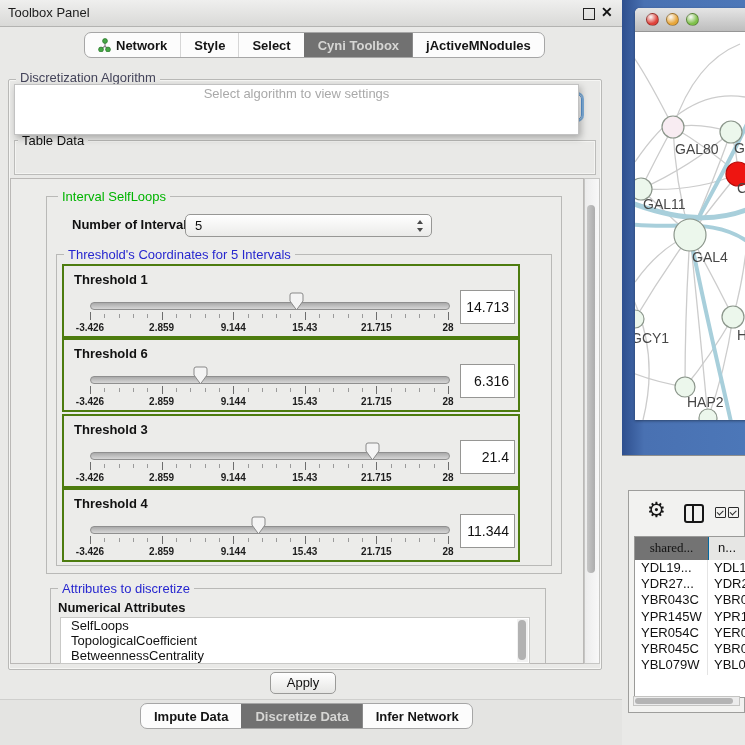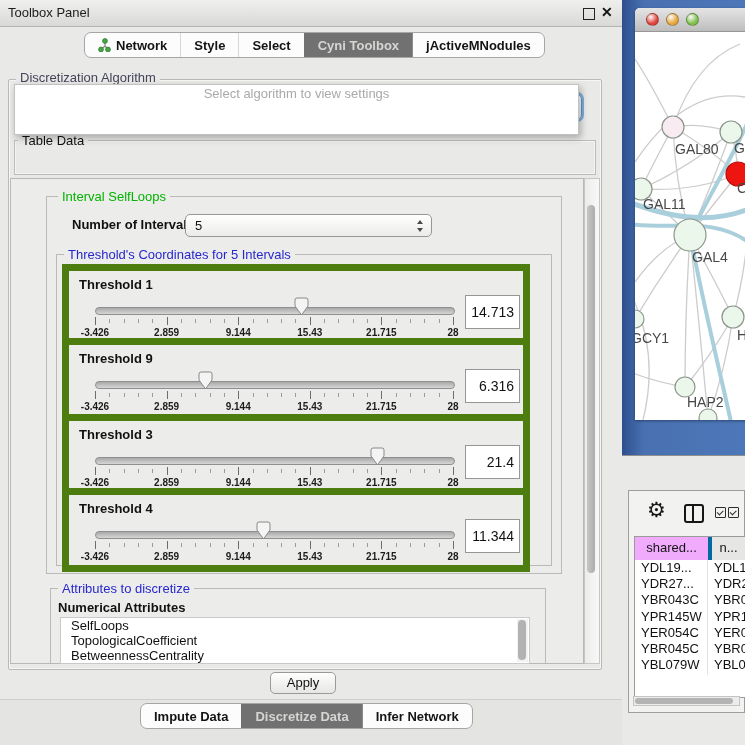--- a/index.html
+++ b/index.html
@@ -63,21 +63,21 @@
      border:1px solid #c6c6c4;}
   .vscroll .thumb{position:absolute;left:2px;top:26px;width:8px;height:368px;border-radius:5px;
      background:linear-gradient(90deg,#c6c6c6,#adadad);}
 
   .interval-group{left:46px;top:196px;width:514px;height:376px;border:1px solid #b9b9b7;}
   .lbl-interval{left:58px;top:189px;background:#ececea;}
   .noi-label{left:72px;top:217px;font-size:13px;font-weight:bold;}
   .thr-group{left:56px;top:254px;width:494px;height:310px;border:1px solid #b9b9b7;}
   .lbl-thr{left:64px;top:247px;background:#ececea;}
 
-  .thr-panel{left:62px;width:454px;height:70px;border:7px solid #4d7c0f;background:#ececea;position:absolute;}
+  .thr-panel{left:62px;width:454px;height:70px;border:2px solid #4d7c0f;background:#ececea;position:absolute;}
   .thr-label{position:absolute;left:10px;top:6px;font-size:13px;font-weight:bold;}
   .track{position:absolute;left:26px;top:36px;width:358px;height:6px;border-radius:4px;
      background:linear-gradient(#a9a9a9,#d6d6d6);border:1px solid #8f8f8f;}
   .thumb-svg{position:absolute;top:26px;width:15px;height:19px;z-index:2;}
   .scale{position:absolute;left:26px;top:46px;width:360px;height:22px;}
   .tickmark{position:absolute;top:0;width:1px;background:#6d6d6d;}
   .tickmark.minor{height:4px;top:2px;background:#9a9a9a;}
   .tickmark.major{height:8px;}
   .tick-lab{position:absolute;top:10px;width:44px;text-align:center;font-size:10px;font-weight:bold;color:#1c1c1c;}
   .thr-value{position:absolute;left:396px;top:24px;width:48px;height:32px;background:#ffffff;
@@ -118,21 +118,21 @@
   .cols-icon{position:absolute;left:55px;top:13px;width:16px;height:15px;border:2px solid #161616;border-radius:3px;}
   .cols-icon:before{content:"";position:absolute;left:6px;top:0;width:2px;height:15px;background:#161616;}
   .cbx{position:absolute;top:16px;width:9px;height:9px;border:1.5px solid #2c2c2c;border-radius:1px;}
   .cbx:after{content:"";position:absolute;left:1px;top:1.5px;width:5px;height:2.5px;
      border-left:1.5px solid #2c2c2c;border-bottom:1.5px solid #2c2c2c;transform:rotate(-45deg);}
   .cbx.a{left:86px;} .cbx.b{left:99px;}
   .tp-table{position:absolute;left:5px;top:45px;width:112px;height:162px;border:1px solid #9a9a98;
      box-sizing:border-box;background:#fff;overflow:hidden;}
   .tp-head{display:flex;height:23px;border-bottom:1px solid #9a9a98;}
   .tp-hcell{font-size:13px;text-align:center;line-height:22px;color:#141414;overflow:hidden;white-space:nowrap;}
-  .tp-hcell.c1{width:73px;background:#f0abfc;border-right:4px solid #0369a1;}
+  .tp-hcell.c1{width:73px;background:#737373;border-right:1px solid #0369a1;font-family:Liberation Serif, serif;}
   .tp-hcell.c2{flex:1;background:#e6e6e4;}
   .tp-rows{position:absolute;left:0;top:23px;width:100%;height:115px;overflow:hidden;background:#fff;}
   .tp-row{display:flex;height:16.2px;font-size:13px;line-height:16px;white-space:nowrap;}
   .tp-cell.c1{width:73px;padding-left:6px;box-sizing:border-box;border-right:1px solid #e4e4e4;overflow:hidden;}
   .tp-cell.c2{flex:1;padding-left:6px;overflow:hidden;}
   .hscroll{position:absolute;left:4px;top:205px;width:107px;height:10px;background:#ececec;
      border:1px solid #c4c4c2;box-sizing:border-box;}
   .hscroll .thumb{position:absolute;left:1px;top:1px;width:98px;height:6px;border-radius:3px;background:#b4b4b4;}
 </style>
 </head>
@@ -241,21 +241,21 @@
             <span class="tick-lab" style="left: -22px;">-3.426</span>
             <span class="tick-lab" style="left: 49.6px;">2.859</span>
             <span class="tick-lab" style="left: 121.2px;">9.144</span>
             <span class="tick-lab" style="left: 192.8px;">15.43</span>
             <span class="tick-lab" style="left: 264.4px;">21.715</span>
             <span class="tick-lab" style="left: 336px;">28</span>
           </div>
           <div class="thr-value">14.713</div>
         </div>
         <div class="thr-panel" style="top: 338px;">
-          <div class="thr-label">Threshold 9</div>
+          <div class="thr-label">Threshold 6</div>
           <div class="track"></div>
           <svg class="thumb-svg" viewBox="0 0 15 19" style="left: 129.479px;">
             <path d="M3 1 L12 1 Q14 1 14 3 L14 9 L7.5 18 L1 9 L1 3 Q1 1 3 1 Z" fill="#f4f4f4" stroke="#898989" stroke-width="1"></path>
           </svg>
           <div class="scale">
             <div class="tickmark major" style="left: 0px;"></div>
             <div class="tickmark minor" style="left: 14.32px;"></div>
             <div class="tickmark minor" style="left: 28.64px;"></div>
             <div class="tickmark minor" style="left: 42.96px;"></div>
             <div class="tickmark minor" style="left: 57.28px;"></div>

